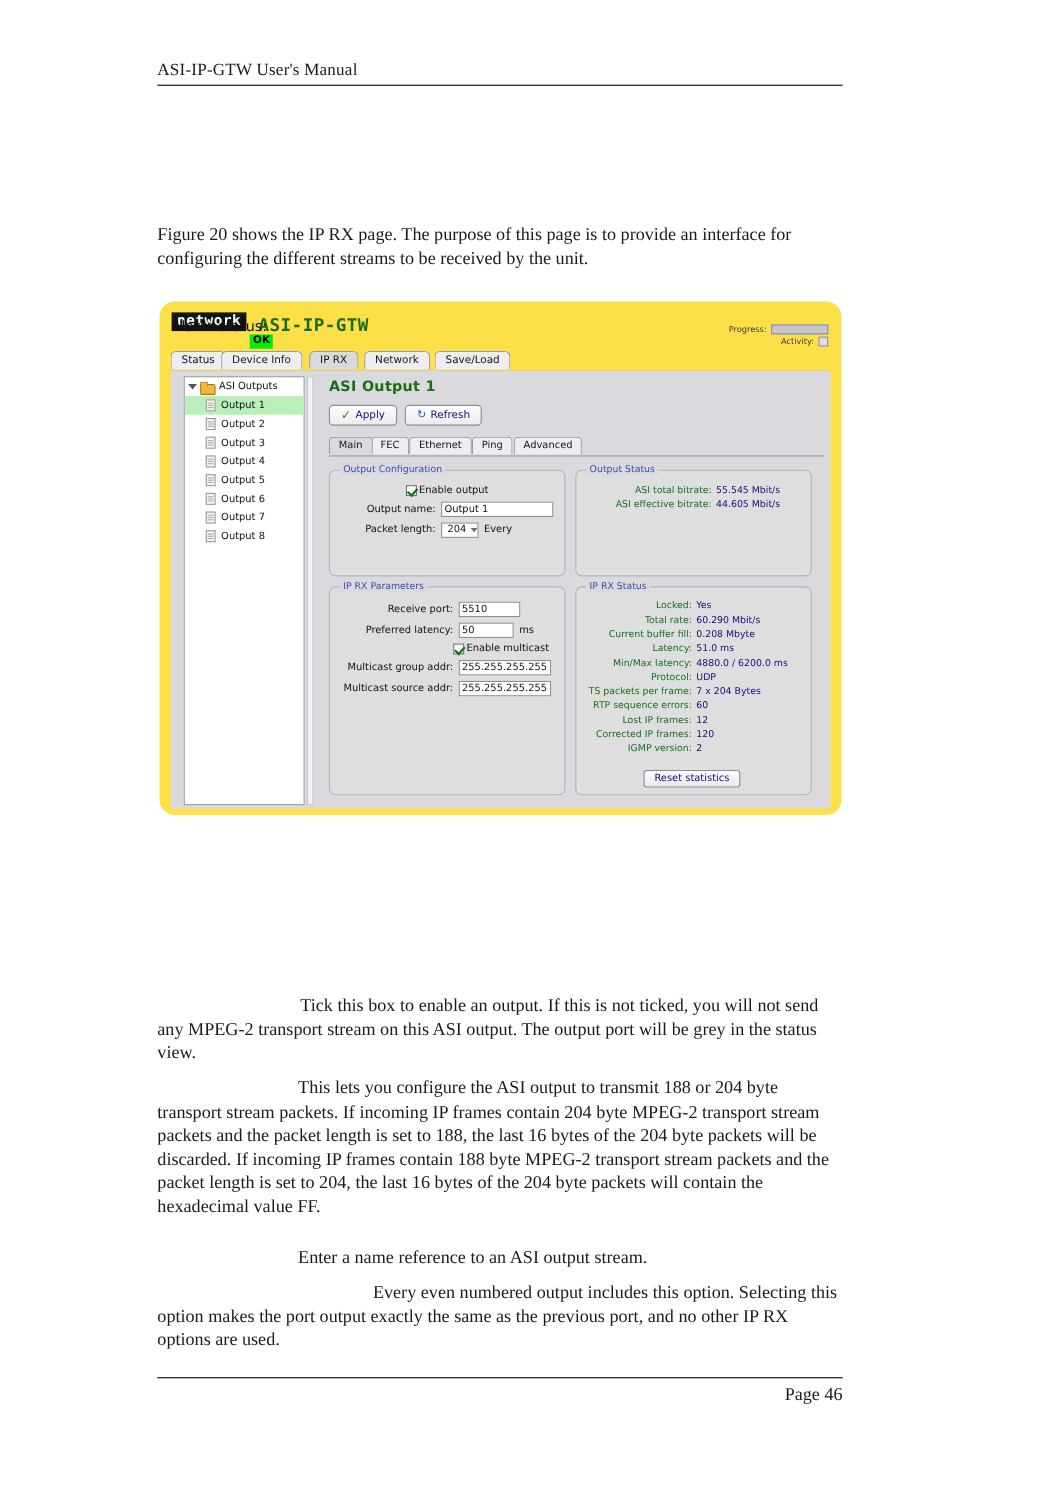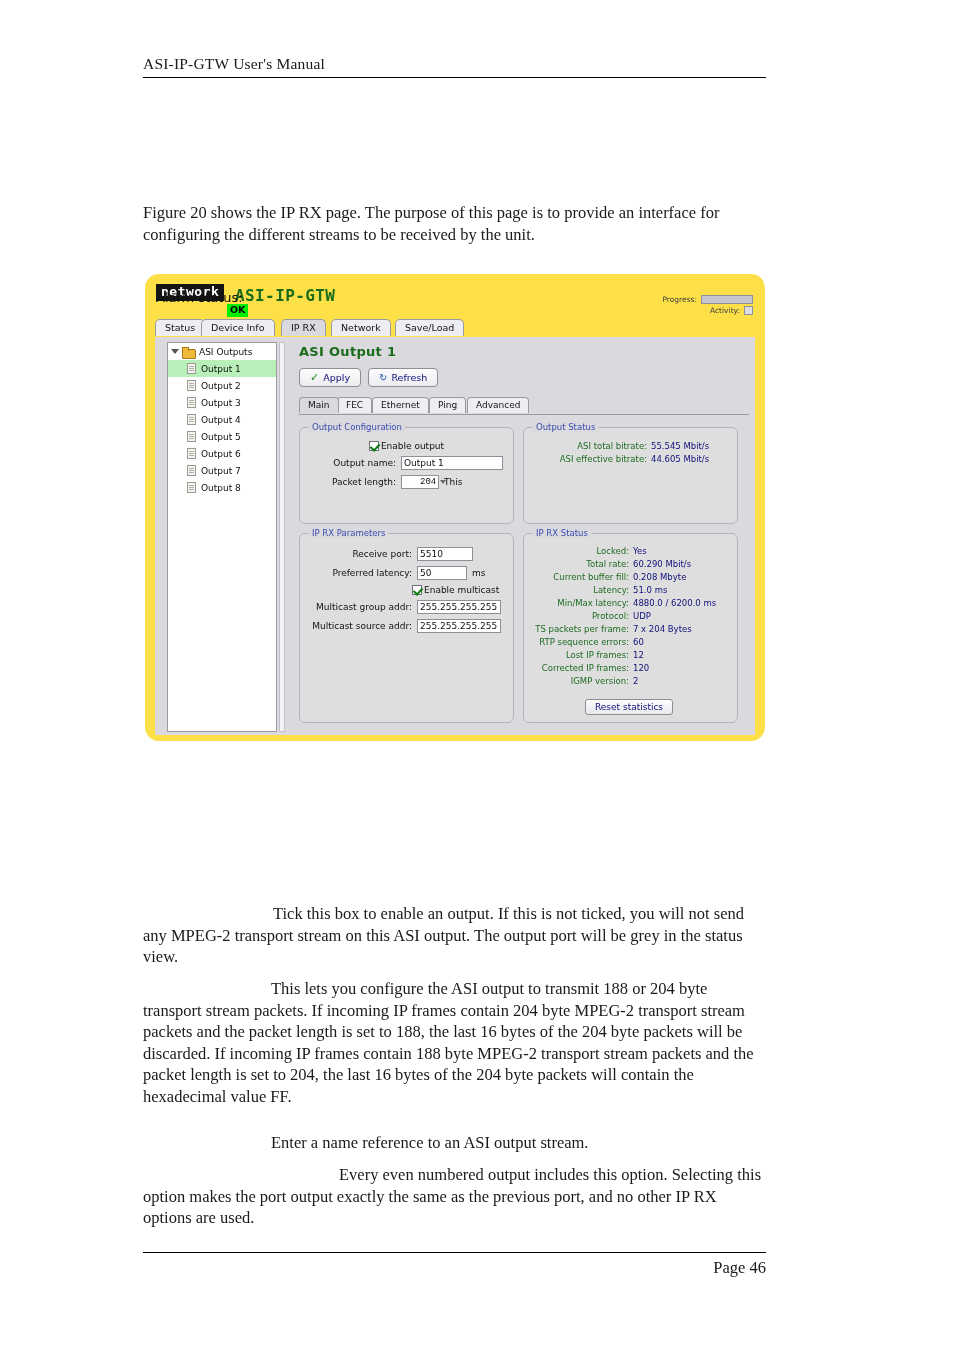--- a/index.html
+++ b/index.html
@@ -344,25 +344,24 @@
     box-sizing: border-box;
     font-family: "DejaVu Sans", sans-serif;
   }
   .fsel {
     background: #ffffff;
     border: 1px solid #8f8f99;
     height: 14px;
     line-height: 13px;
     font-size: 9px;
     color: #111;
-    padding: 0 18px;
-    box-sizing: border-box;
-    display: flex; align-items: center; justify-content: flex-start;
+    padding: 0 0;
+    box-sizing: border-box;
+    display: flex; align-items: center; justify-content: flex-end;
     gap: 4px;
-    font-family: Liberation Mono, monospace;
   }
   .caret {
     width: 0; height: 0;
     border-left: 3px solid transparent;
     border-right: 3px solid transparent;
     border-top: 4px solid #6a6a72;
   }
   .cbox {
     width: 10px; height: 10px;
     background: #ffffff;
@@ -515,21 +514,21 @@
               <div class="frow">
                 <span class="flabel" style="width:88px;">Output name:</span>
                 <span class="finput" style="width:102px;">Output 1</span>
               </div>
               <div class="frow">
                 <span class="flabel" style="width:88px;">Packet length:</span>
                 <span class="fsel" style="width:34px;">
                   <span>204</span>
                   <span class="caret"></span>
                 </span>
-                <span class="units">This</span>
+                <span class="units">Every</span>
               </div>
             </div>
           </div>
 
           <div class="gbox" style="left:228px; top:90px; width:215px; height:97px;">
             <div class="glabel">Output Status</div>
             <div style="padding:12px 8px 0 8px;">
               <div class="srow">
                 <span class="skey">ASI total bitrate:</span>
                 <span class="sval" style="min-width:78px;">55.545 Mbit/s</span>

